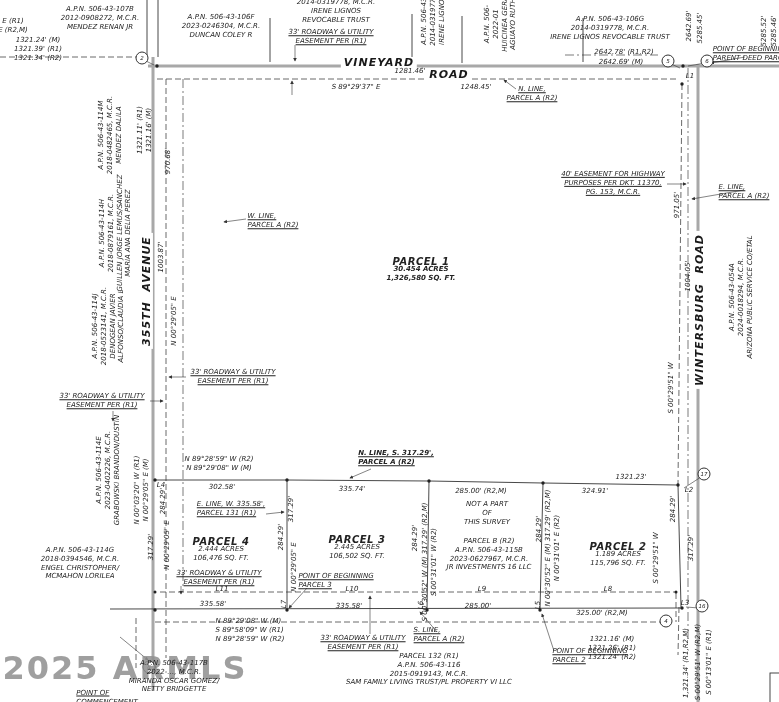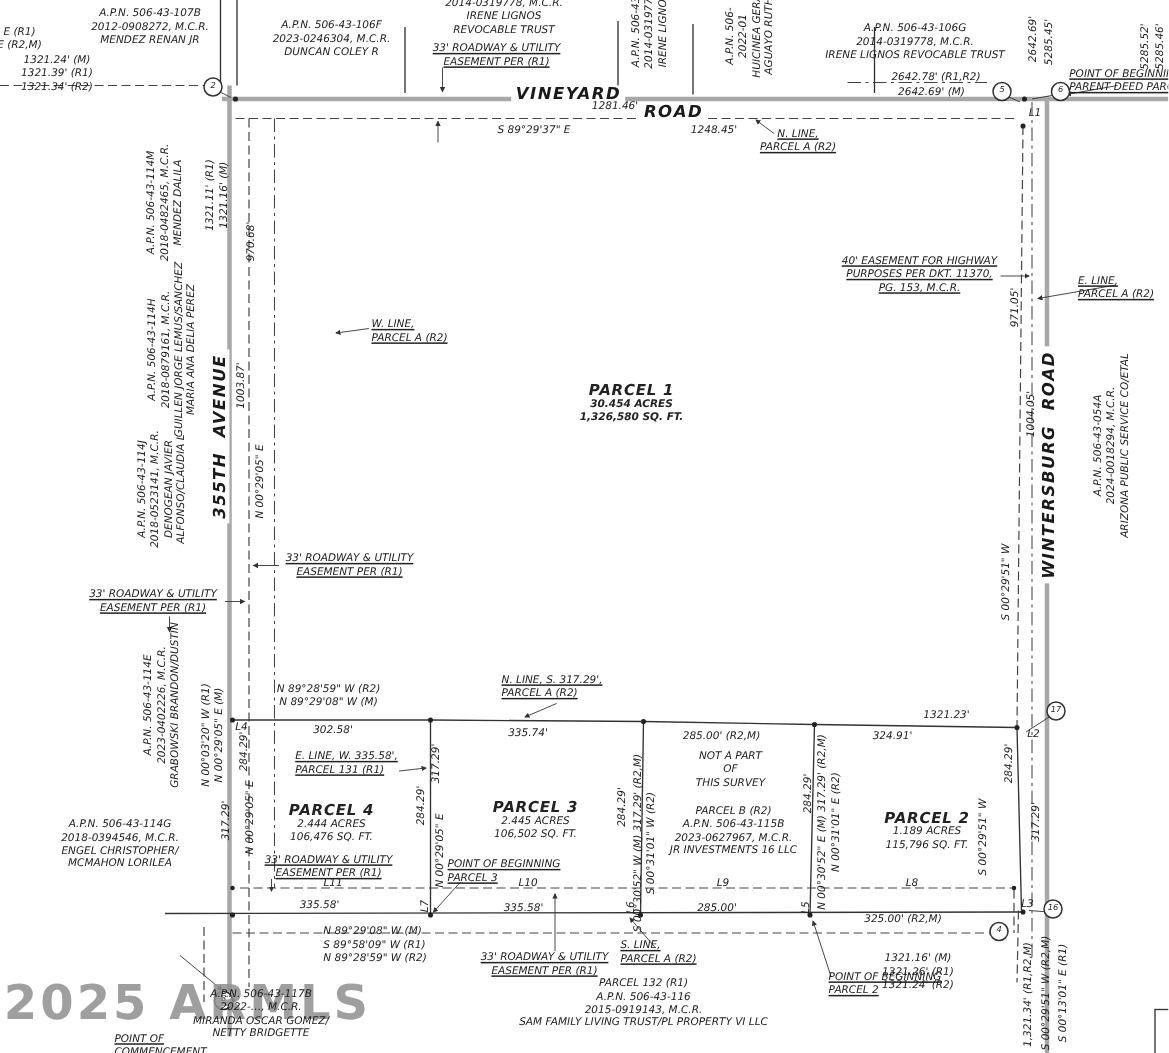--- a/index.html
+++ b/index.html
@@ -220,21 +220,21 @@
 PARCELS 2 &amp; 3
 THIS SURVEY</div>
       <div class="lbl wm" style="left: 125px; top: 668px;">2025 ARMLS</div>
       <div class="lbl" style="left: 174px; top: 676px;">A.P.N. 506-43-117B
 2022-…, M.C.R.
 MIRANDA OSCAR GOMEZ/
 NETTY BRIDGETTE</div>
       <div class="lbl" style="left: 219px; top: 464px;">N 89°28'59" W (R2)
 N 89°29'08" W (M)</div>
       <div class="lbl" style="left: 222px; top: 487px;">302.58'</div>
-      <div class="lbl ul tl" style="left: 368px; top: 458px;">N. LINE, S. 317.29',
+      <div class="lbl ul tl" style="left: 396px; top: 458px; font-weight: bold;">N. LINE, S. 317.29',
 PARCEL A (R2)</div>
       <div class="lbl" style="left: 352px; top: 489px;">335.74'</div>
       <div class="lbl" style="left: 481px; top: 491px;">285.00' (R2,M)</div>
       <div class="lbl" style="left: 595px; top: 491px;">324.91'</div>
       <div class="lbl" style="left: 631px; top: 477px;">1321.23'</div>
       <div class="lbl" style="left: 689px; top: 490px;">L2</div>
       <div class="lbl circ" style="left: 704px; top: 474px;">17</div>
       <div class="lbl ul tl" style="left: 231px; top: 509px;">E. LINE, W. 335.58',
 PARCEL 131 (R1)</div>
       <div class="lbl pt" style="left: 421px; top: 261px;">PARCEL 1</div>

